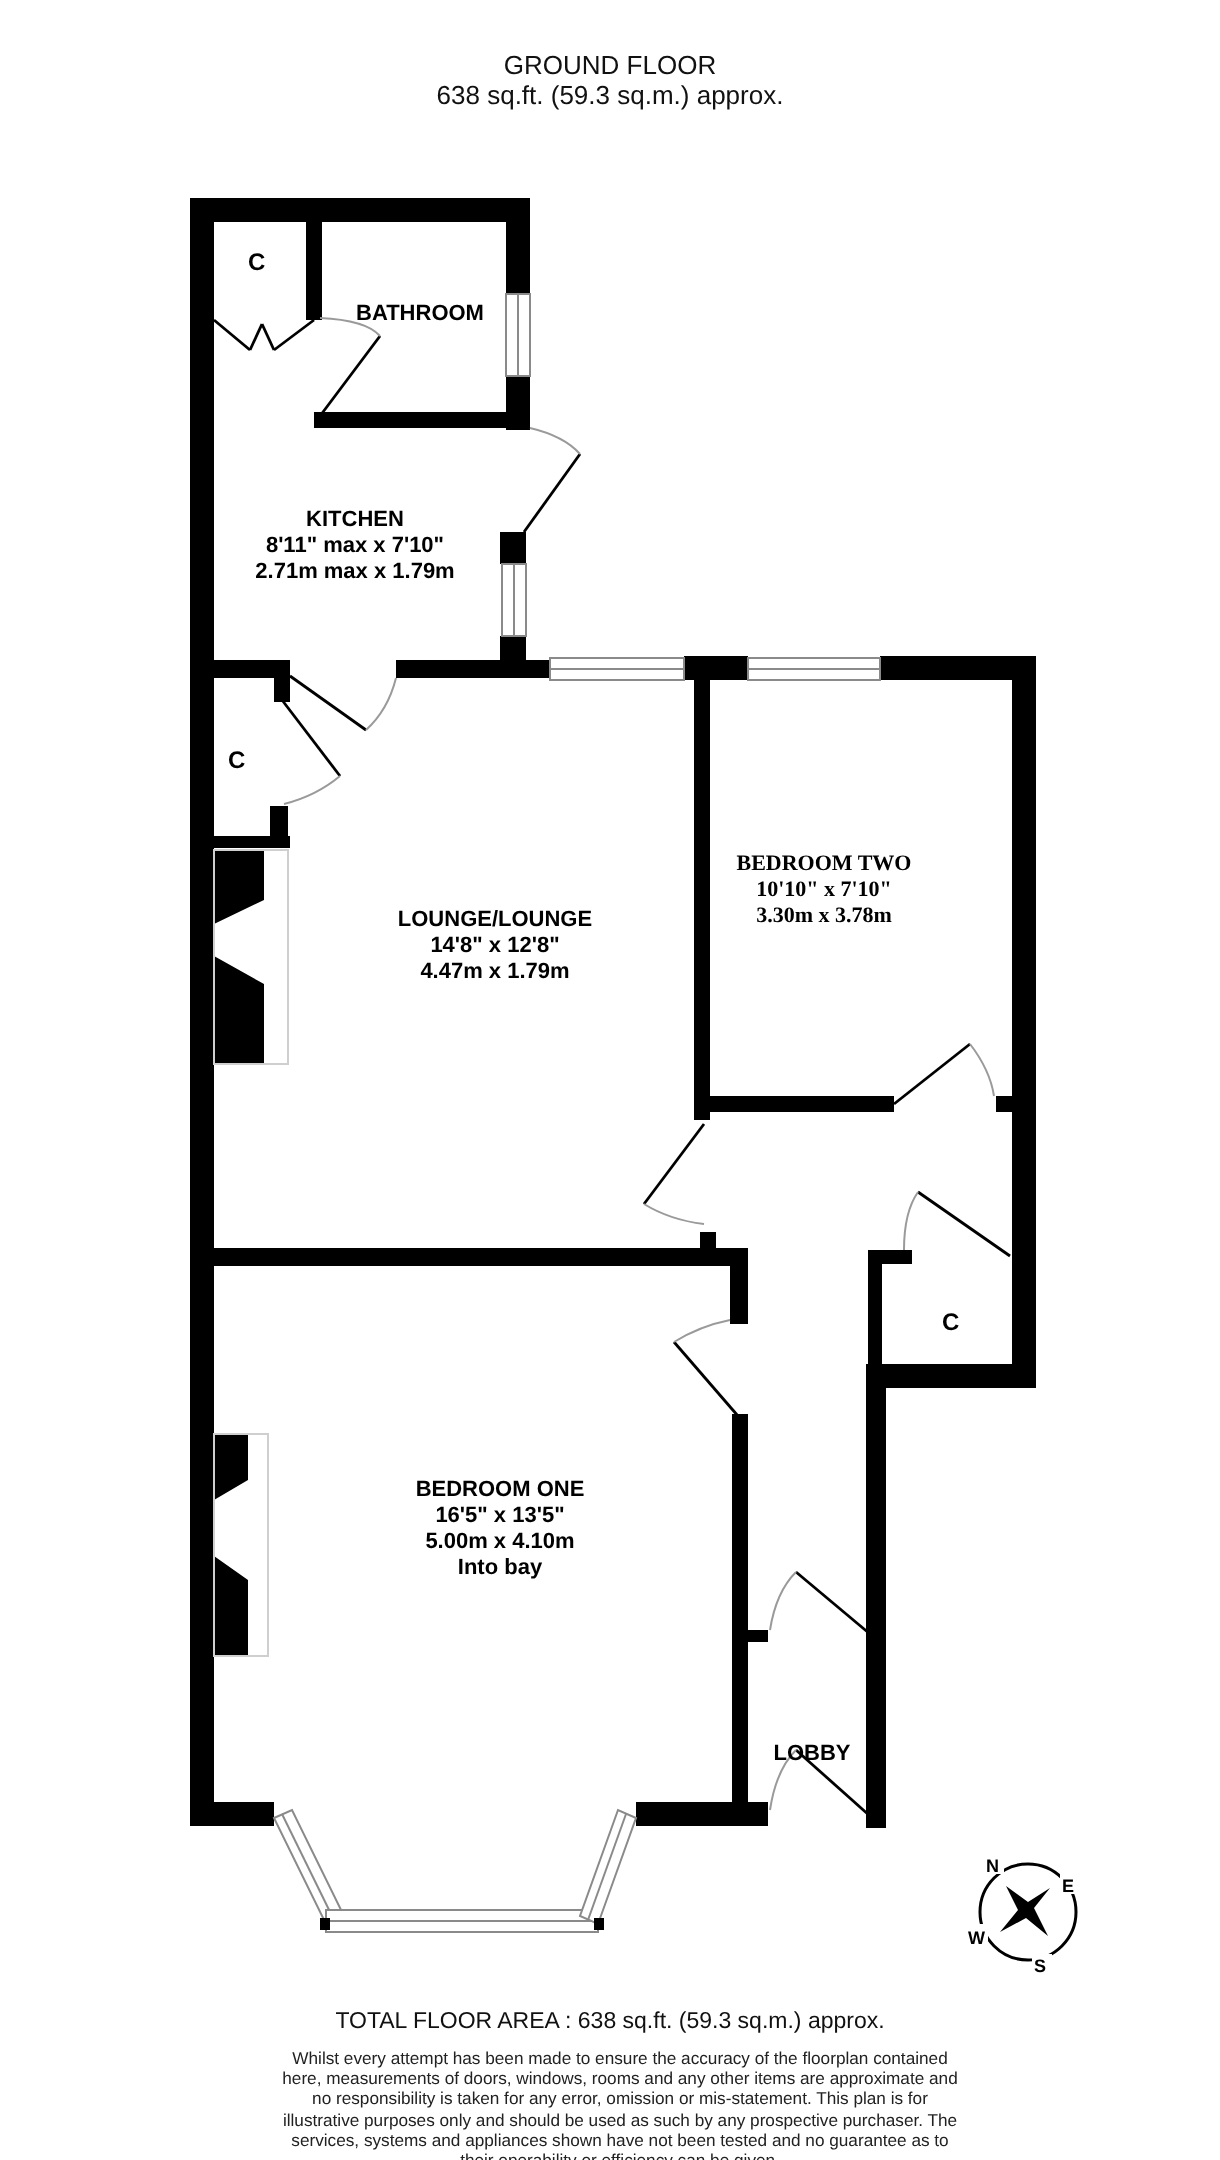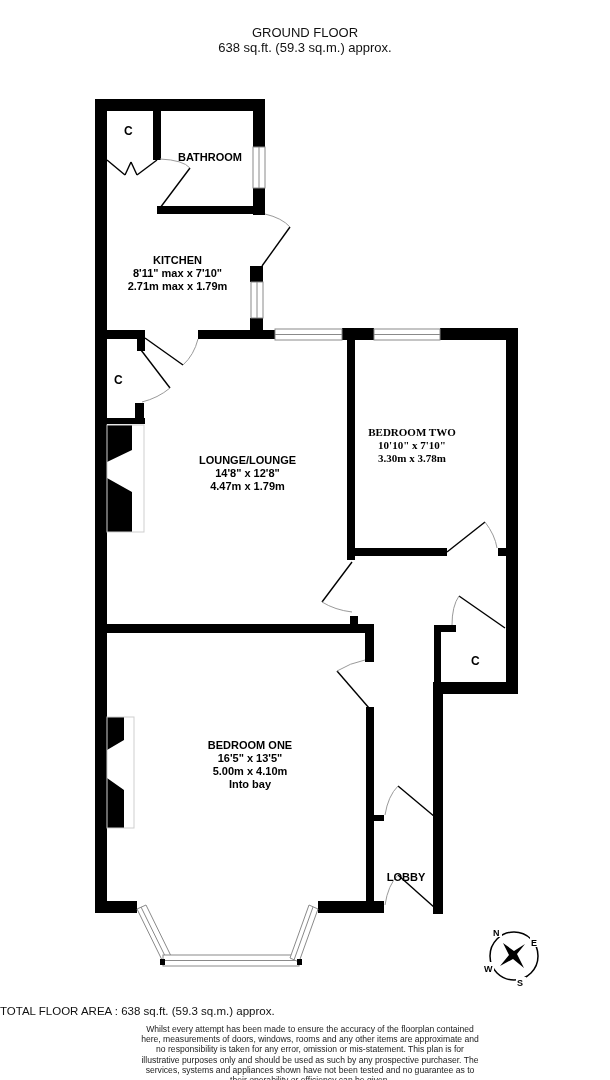--- a/index.html
+++ b/index.html
@@ -1,21 +1,21 @@
 <!DOCTYPE html>
 <html><head>
 <meta charset="utf-8">
 <style>
   html, body { margin:0; padding:0; background:#ffffff; }
   body { width:610px; height:1080px; position:relative; overflow:hidden; font-family:"Liberation Sans", sans-serif; color:#000; }
   .hdr { position:absolute; left:0; width:610px; text-align:center; font-size:13px; line-height:15px; color:#111; }
   #plan { position:absolute; left:0; top:0; }
   .room-label { position:absolute; text-align:center; font-weight:bold; font-size:11px; line-height:13px; color:#000; }
   .c-label { position:absolute; font-weight:bold; font-size:12px; }
-  .footer-total { position:absolute; top:1005px; left:0; width:610px; text-align:left; font-size:11.5px; color:#111; }
+  .footer-total { position:absolute; top:1005px; left:0; width:610px; text-align:center; font-size:11.5px; color:#111; }
   .footer-disclaimer { position:absolute; top:1024px; left:140px; width:340px; text-align:center; font-size:8.6px; line-height:10.2px; color:#222; }
   .compass-letter { font-family:"Liberation Sans", sans-serif; font-weight:bold; font-size:9px; }
 </style>
 </head>
 <body>
 
 <div class="hdr" style="top:25px;">GROUND FLOOR</div>
 <div class="hdr" style="top:40px;">638 sq.ft. (59.3 sq.m.) approx.</div>
 
 <svg id="plan" width="610" height="1000" viewBox="0 0 610 1000">

